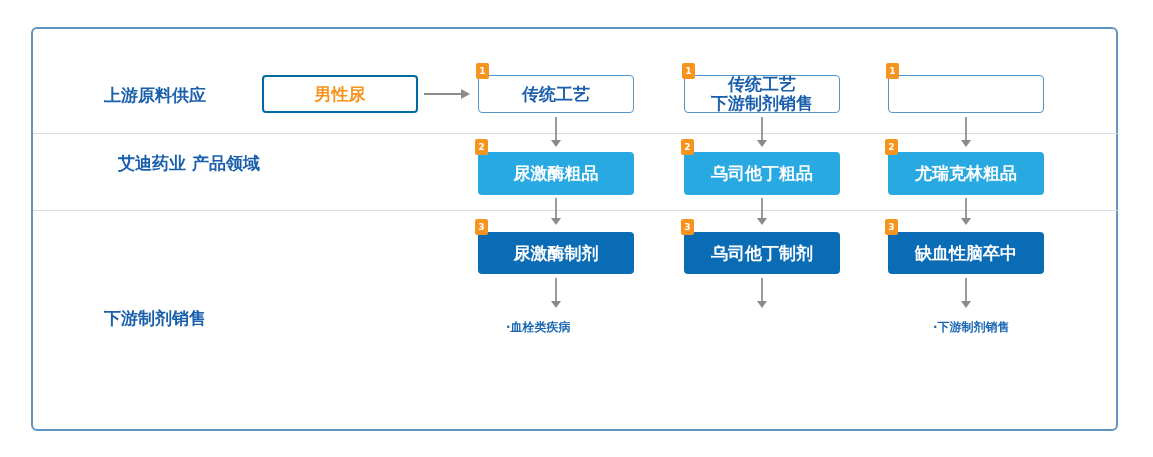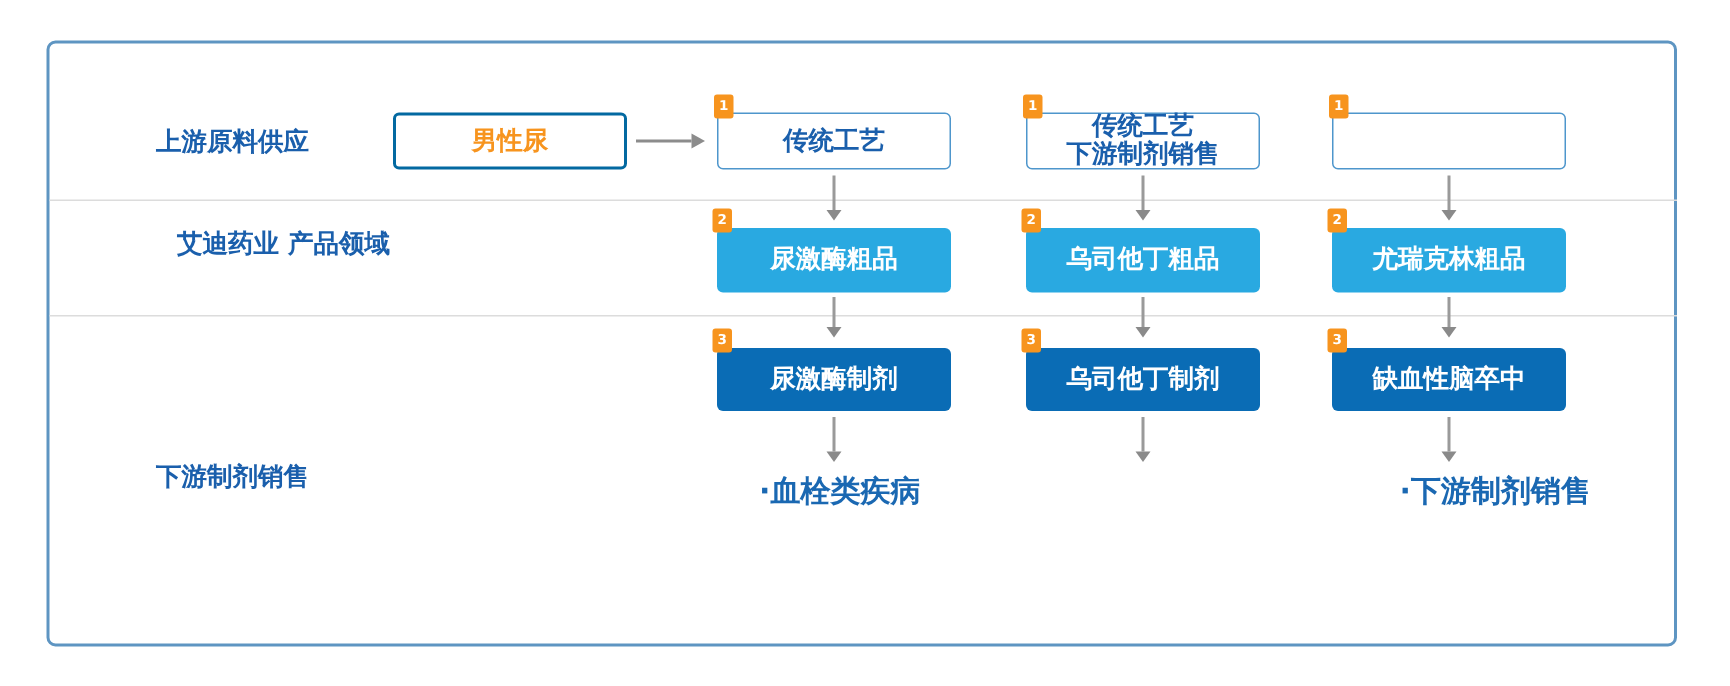--- a/index.html
+++ b/index.html
@@ -68,21 +68,21 @@
     position:absolute;left:424px;top:88px;width:46px;height:12px;
     display:flex;align-items:center;
   }
   .arrow-right .stem{flex:1;height:2px;background:#8C8C8C;}
   .arrow-right .head{
     width:0;height:0;border-top:5px solid transparent;border-bottom:5px solid transparent;
     border-left:9px solid #8C8C8C;
   }
 
   .indications{
-    position:absolute;top:314px;color:#1A68B2;font-weight:bold;font-size:20px;
+    position:absolute;top:314px;color:#1A68B2;font-weight:bold;font-size:12px;
     line-height:27px;white-space:nowrap;
   }
   .ind0{left:506px;}
   .ind1{left:707px;}
   .ind2{left:933px;}
 </style>
 </head>
 <body>
 
 <div class="stage">

